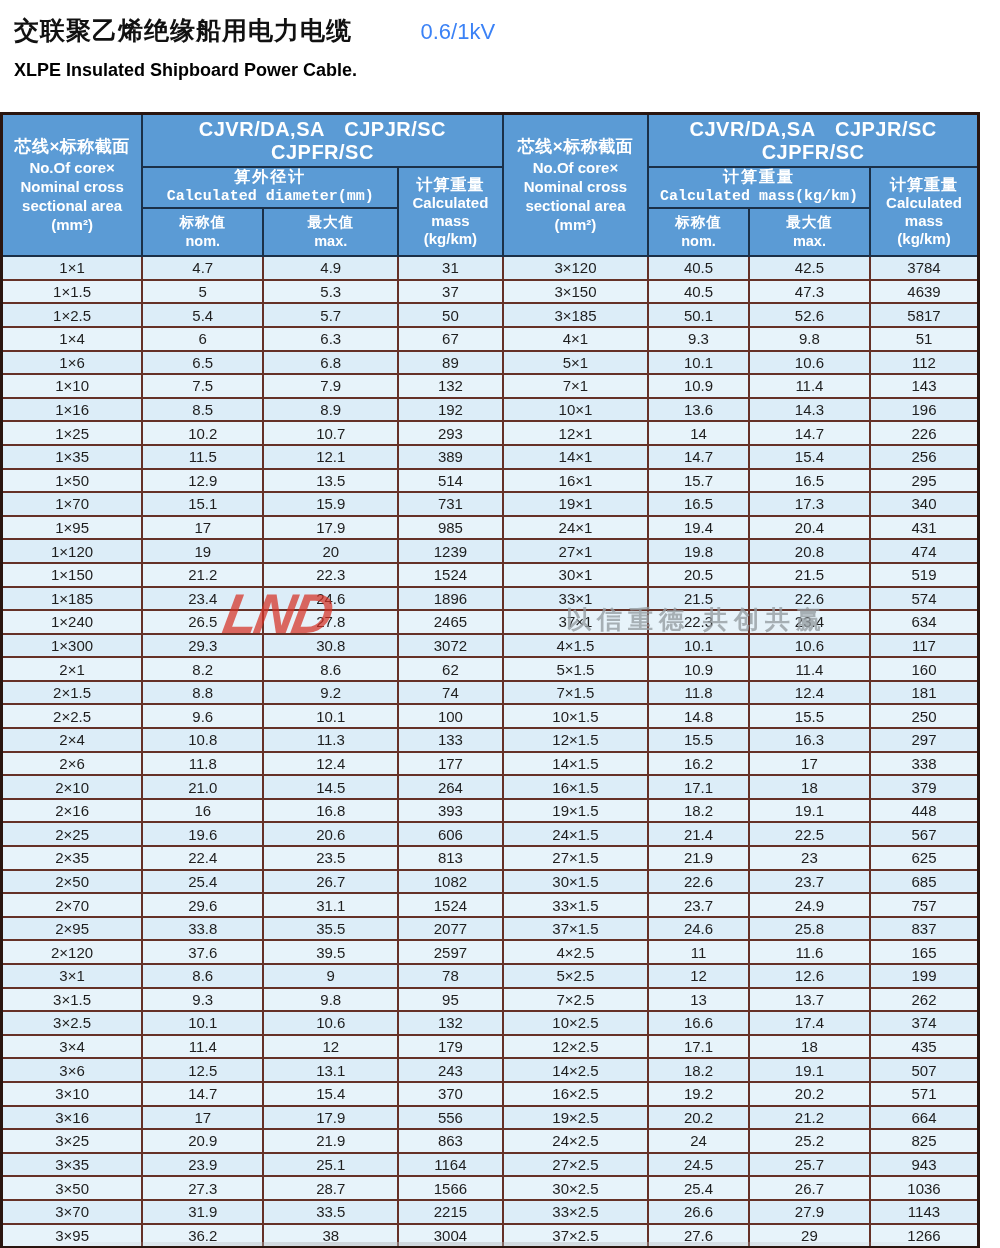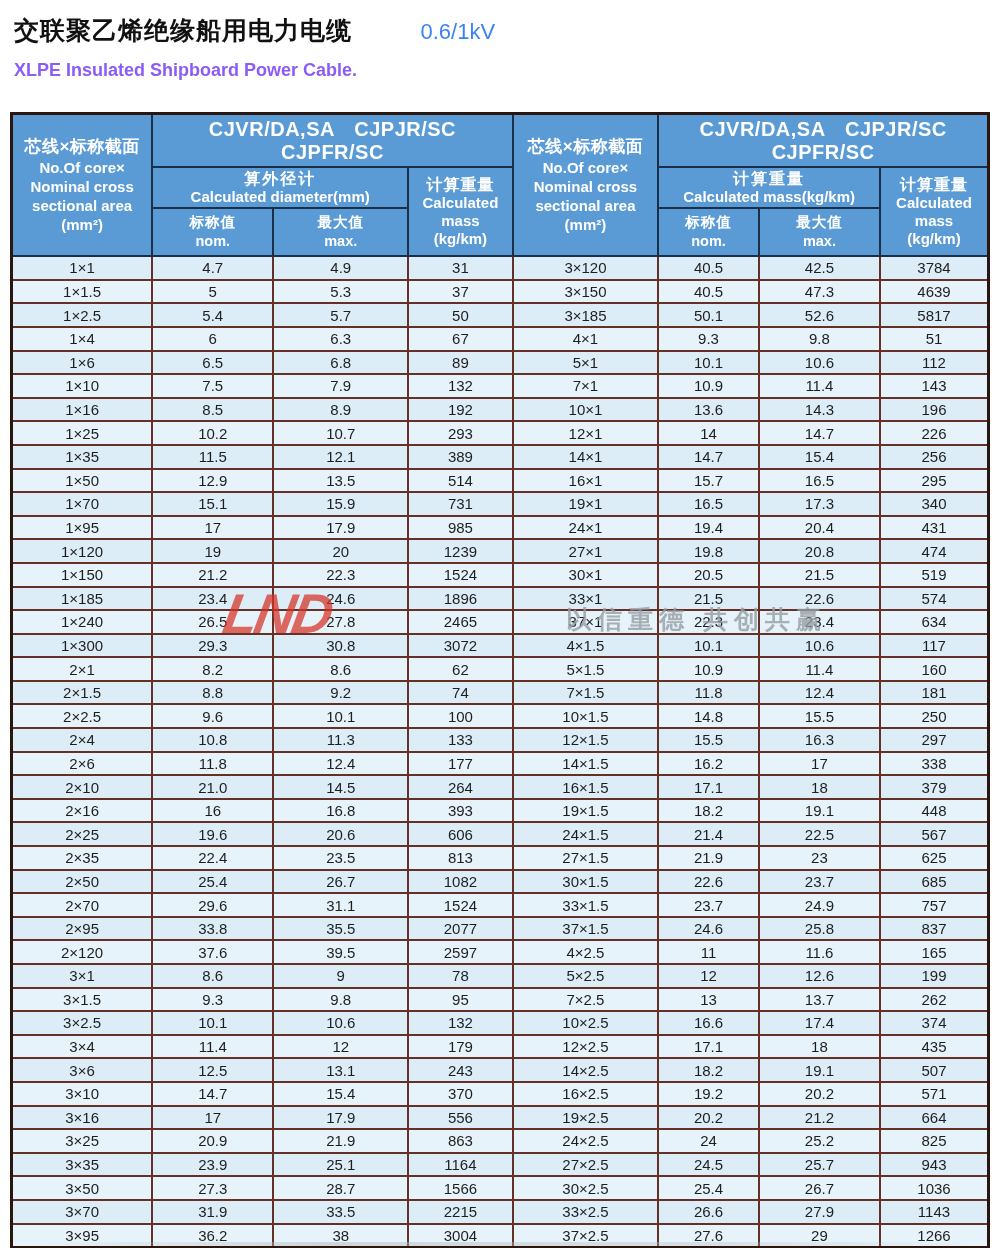--- a/index.html
+++ b/index.html
@@ -9,38 +9,38 @@
     font-family:"Liberation Sans","DejaVu Sans",sans-serif;
     position:relative;
     overflow:hidden;
   }
   .page { position:absolute; inset:0; }
 
   
   .title-row { position:absolute; top:14px; left:14px; white-space:nowrap; }
   .title-zh { font-size:25px; font-weight:bold; color:#111; letter-spacing:1px; }
   .title-voltage { font-size:22px; font-weight:500; color:#3b82f6; margin-left:64px; }
-  .title-en { position:absolute; top:60px; left:14px; font-size:18px; font-weight:600; color:#8b5cf6; }
+  .title-en { position:absolute; top:60px; left:14px; font-size:18px; font-weight:600; color:#000000; }
 
   
   table.spec-table {
-    position:absolute; left:10px; top:112px; width:980px;
+    position:absolute; left:0; top:112px; width:980px;
     border-collapse:collapse; table-layout:fixed;
     border:3px solid #2a150f;
   }
   thead th {
     background:#5b9bd5; color:#ffffff;
     border:2px solid #1b3048;
     font-weight:bold; text-align:center; vertical-align:middle;
     padding:1px 0;
   }
   th.models { font-size:20px; letter-spacing:.5px; word-spacing:14px; height:49px; }
   th.spec-h { font-size:15px; line-height:1.28; font-weight:bold; }
   th.spec-h .zh { font-size:17px; letter-spacing:.5px; }
-  th.group-h { height:33px; font-size:15px; line-height:1.2; }
+  th.group-h { height:33px; font-size:15px; line-height:1.2;font-family:Liberation Mono, monospace; }
   th.group-h .zh { font-size:16px; letter-spacing:2px; }
   th.mass-h { font-size:15px; line-height:1.2; }
   th.mass-h .zh { font-size:16px; letter-spacing:1px; }
   th.sub-h { height:44px; font-size:14.5px; line-height:1.35; }
   th.sub-h .zh { font-size:14.5px; letter-spacing:1px; }
 
   tbody td {
     background:#dcedf8;
     border:2px solid #653127;
     text-align:center; vertical-align:middle;

